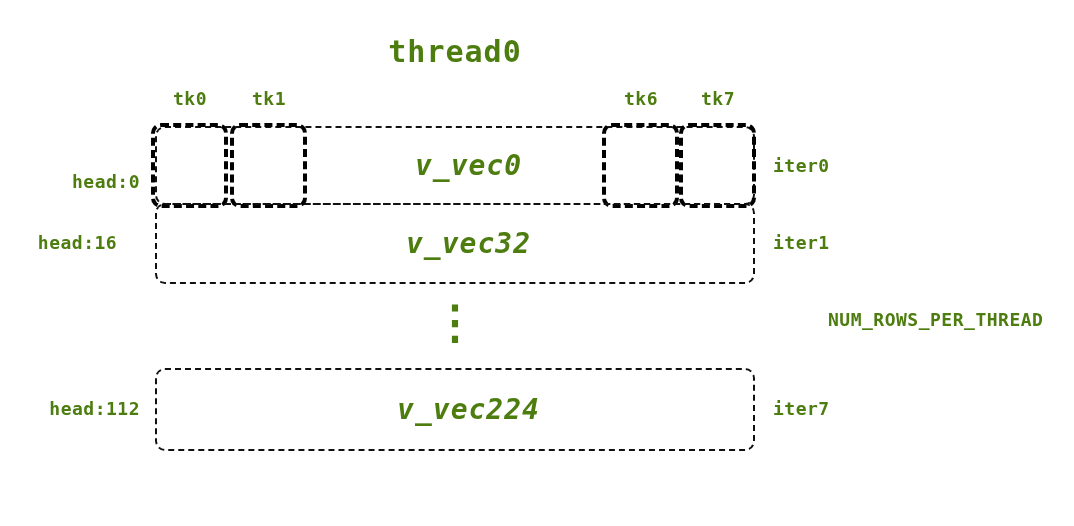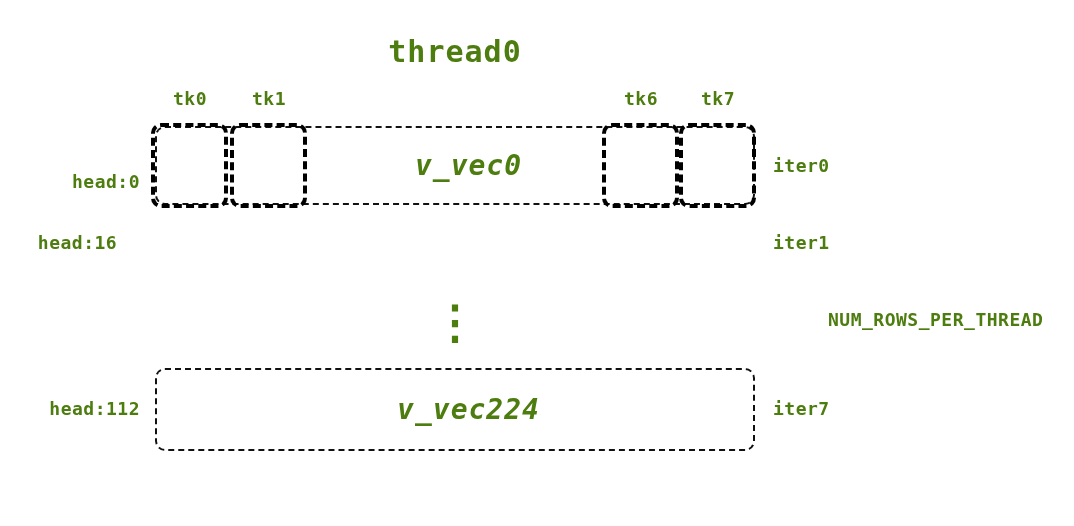--- a/index.html
+++ b/index.html
@@ -111,20 +111,23 @@
   </div>
 
   <div class="tk-box tkb0"></div>
   <div class="tk-box tkb1"></div>
   <div class="tk-box tkb6"></div>
   <div class="tk-box tkb7"></div>
 
   <div class="lbl head-lbl head-1">head:0</div>
   <div class="lbl iter-lbl iter-1">iter0</div>
 
+  <div class="row row-2">
+    <span class="vec-lbl">v_vec32</span>
+  </div>
   <div class="lbl head-lbl head-2">head:16</div>
   <div class="lbl iter-lbl iter-2">iter1</div>
 
   <div class="ellipsis">⋮</div>
 
   <div class="lbl annotation">NUM_ROWS_PER_THREAD</div>
 
   <div class="row row-3">
     <span class="vec-lbl">v_vec224</span>
   </div>

